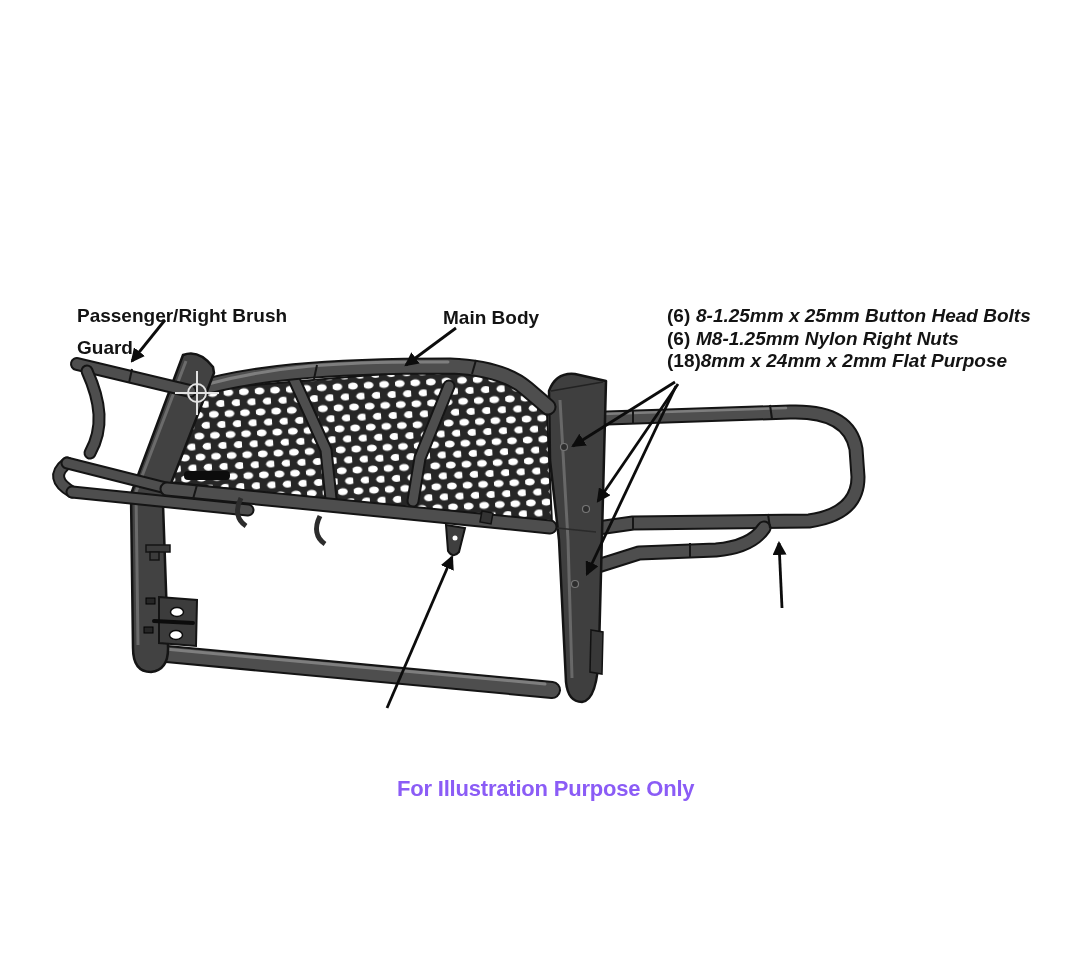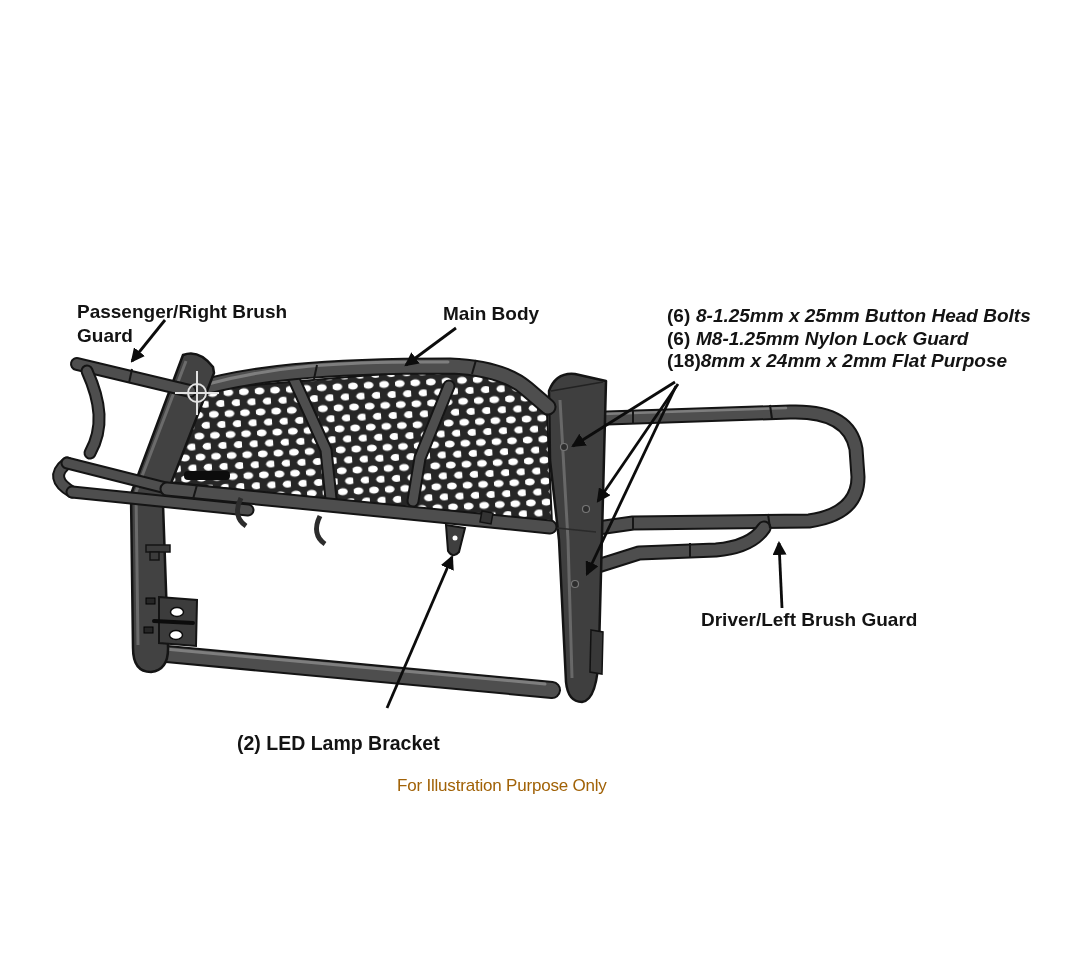--- a/index.html
+++ b/index.html
@@ -1,31 +1,31 @@
 <!DOCTYPE html>
 <html><head>
 <meta charset="utf-8">
 <style>
   html,body{margin:0;padding:0;background:#fff;}
   .canvas{position:relative;width:1080px;height:970px;background:#ffffff;overflow:hidden;
           font-family:"Liberation Sans",sans-serif;}
   svg{position:absolute;left:0;top:0;}
-  .lbl{position:absolute;font-weight:bold;font-size:19px;line-height:24px;color:#131313;
+  .lbl{position:absolute;font-weight:bold;font-size:19px;line-height:32px;color:#131313;
        white-space:pre-line;}
   .lbl-passenger{left:77px;top:300px;width:236px;}
   .lbl-mainbody{left:443px;top:302px;white-space:nowrap;}
   .lbl-driver{left:701px;top:608px;white-space:nowrap;}
   .lbl-led{left:237px;top:731px;white-space:nowrap;font-size:19.5px;}
   .hw{position:absolute;left:667px;top:305px;font-weight:bold;font-size:19px;line-height:22.6px;
       color:#131313;}
   .hw-row{display:flex;}
   .hw-qty{flex:0 0 29px;white-space:nowrap;}
   .hw-desc{white-space:nowrap;font-style:italic;}
-  .footer{position:absolute;left:397px;top:776px;font-weight:normal;font-size:17px;
-          letter-spacing:-0.2px;color:#a16207;white-space:nowrap;}
+  .footer{position:absolute;left:397px;top:776px;font-weight:bold;font-size:22px;
+          letter-spacing:-0.2px;color:#8b5cf6;white-space:nowrap;}
   
   .o{fill:none;stroke:#141414;stroke-linecap:round;stroke-linejoin:round;}
   .f{fill:none;stroke:#4e4e4e;stroke-linecap:round;stroke-linejoin:round;}
   .hl{fill:none;stroke:#7e7e7e;stroke-linecap:round;}
   .tick{stroke:#161616;stroke-width:2;}
   .ar{stroke:#0c0c0c;stroke-width:2.8;fill:none;marker-end:url(#ah);}
 </style>
 </head>
 <body>
 
@@ -154,26 +154,24 @@
 
   <div class="lbl lbl-mainbody">Main Body</div>
 
   <div class="hw">
     <div class="hw-row">
       <span class="hw-qty">(6)</span>
       <span class="hw-desc">8-1.25mm x 25mm Button Head Bolts</span>
     </div>
     <div class="hw-row">
       <span class="hw-qty">(6)</span>
-      <span class="hw-desc">M8-1.25mm Nylon Lock Guard</span>
+      <span class="hw-desc">M8-1.25mm Nylon Right Nuts</span>
     </div>
     <div class="hw-row">
       <span class="hw-qty">(18)</span>
       <span class="hw-desc">8mm x 24mm x 2mm Flat Purpose</span>
     </div>
   </div>
 
-  <div class="lbl lbl-driver">Driver/Left Brush Guard</div>
 
-  <div class="lbl lbl-led">(2) LED Lamp Bracket</div>
 
   <div class="footer">For Illustration Purpose Only</div>
 </div>
 
 </body></html>

